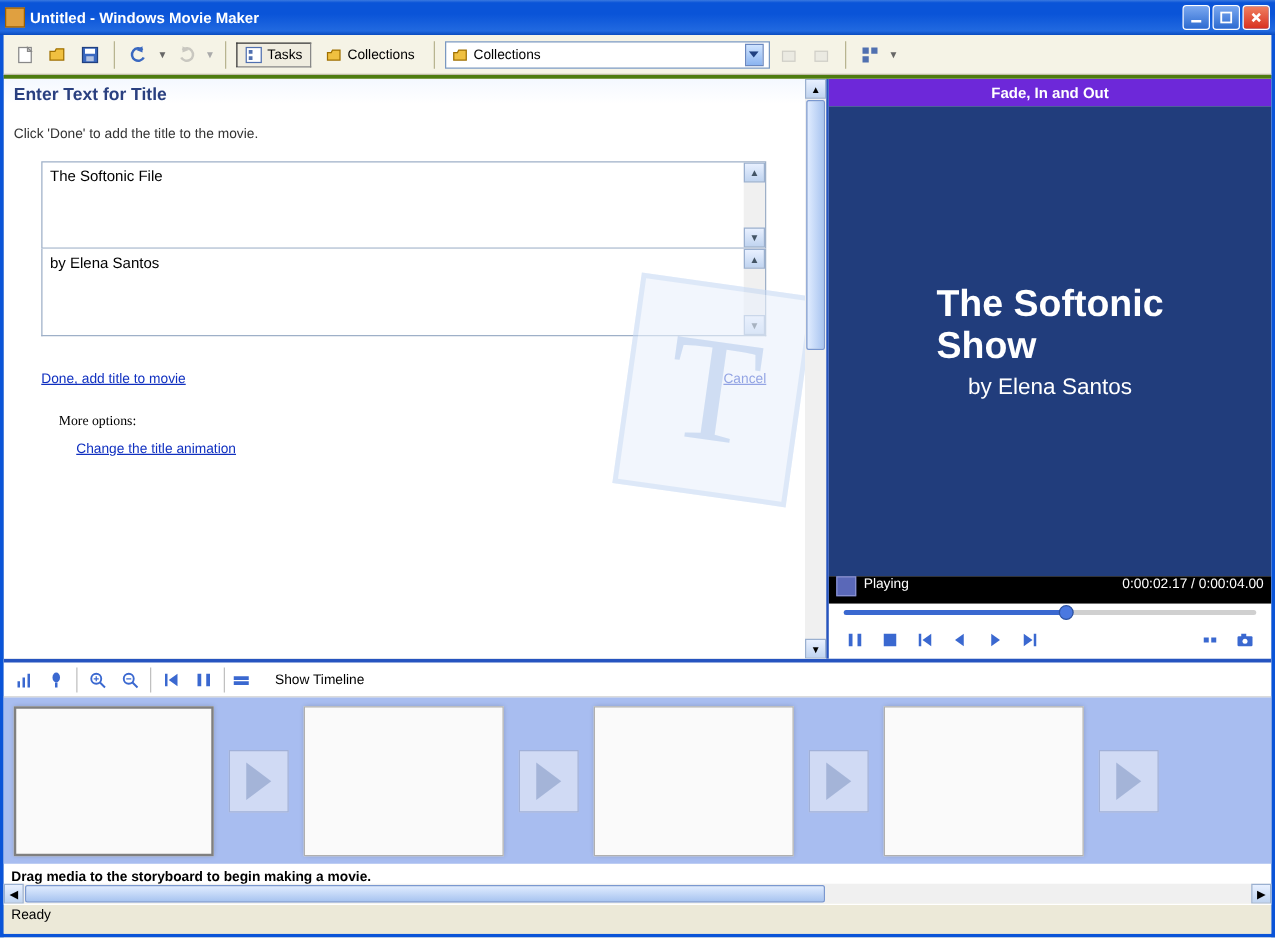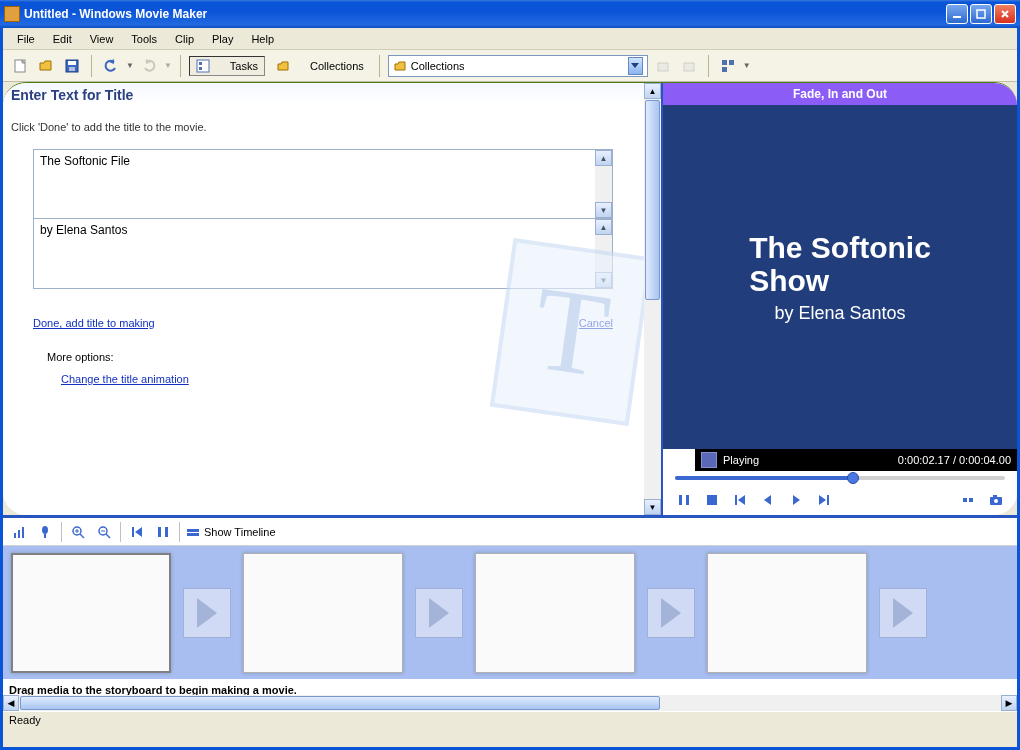--- a/index.html
+++ b/index.html
@@ -18,80 +18,80 @@
 .outer-frame { border-left: 3px solid #0a54d8; border-right: 3px solid #0a54d8; border-bottom: 3px solid #0a54d8; height: 722px; background: #ece9d8; display: flex; flex-direction: column; }
 
 
 .menubar { height: 22px; background: #ece9d8; display: flex; align-items: center; padding: 0 6px; gap: 2px; border-bottom: 1px solid #d0cdb8; }
 .menubar .menu-item { padding: 2px 8px; cursor: default; }
 
 
 .toolbar { height: 32px; background: #f5f3e6; border-bottom: 1px solid #c0bda8; display: flex; align-items: center; padding: 0 6px; gap: 4px; }
 .tb-btn { width: 22px; height: 22px; display: flex; align-items: center; justify-content: center; border: 1px solid transparent; }
 .tb-sep { width: 1px; height: 22px; background: #b8b490; margin: 0 4px; }
-.tb-labeled { display: flex; align-items: center; gap: 20px; padding: 2px 6px; border: 1px solid #b8b490; background: #fdfcf6; }
+.tb-labeled { display: flex; align-items: center; gap: 4px; padding: 2px 6px; border: 1px solid #b8b490; background: #fdfcf6; }
 .tb-labeled.active { border: 1px inset #888; background: #f0ede0; }
 .tb-combo { flex: 0 0 260px; height: 22px; border: 1px solid #7a98c0; background: #fff; display: flex; align-items: center; padding: 0 4px; }
 .tb-combo .arrow { margin-left: auto; width: 15px; height: 18px; background: linear-gradient(to bottom,#cfe4ff,#8bb4f0); border: 1px solid #6a88c0; display: flex; align-items: center; justify-content: center; }
 
 
-.main { flex: 1; display: flex; border-top: 1px solid #4d7c0f; overflow: hidden; border-radius: 23px; }
+.main { flex: 1; display: flex; border-top: 3px solid #4d7c0f; overflow: hidden; }
 
 
 .taskpane { width: 660px; background: linear-gradient(to bottom, #f4f8ff 0, #ffffff 20px); display: flex; flex-direction: column; border-right: 2px solid #2654c0; position: relative; overflow: hidden; }
 .taskpane-head { padding: 4px 8px; }
 .taskpane-title { font-size: 14px; font-weight: bold; color: #2a4080; }
 .taskpane-sub { color: #333; margin-top: 18px; }
 .taskpane-body { padding: 12px 30px; position: relative; }
 .title-input { width: 580px; height: 70px; border: 1px solid #9eb0c8; padding: 4px 6px; font-size: 12px; background: #fff; position: relative; }
 .title-input .scroll { position: absolute; right: 0; top: 0; width: 17px; height: 100%; background: #f0f0f0; display: flex; flex-direction: column; }
 .title-input .scroll .sb { flex: 0 0 16px; background: linear-gradient(to bottom,#e8f0ff,#c0d4f0); border: 1px solid #9ab0d0; display: flex; align-items: center; justify-content: center; font-size: 8px; color: #456; }
 .links-row { display: flex; justify-content: space-between; width: 580px; margin-top: 28px; }
 .link { color: #1030c0; text-decoration: underline; cursor: pointer; }
-.more-label { margin: 22px 0 10px 14px; }
+.more-label { margin: 22px 0 10px 14px; font-family: Liberation Serif, serif; }
 .watermark { position: absolute; right: 20px; bottom: -20px; width: 140px; height: 170px; border: 4px solid #c8daf4; background: #eaf1fc; transform: rotate(8deg); display: flex; align-items: center; justify-content: center; font-family: "Times New Roman", serif; font-size: 120px; color: #b0c8ec; opacity: .6; pointer-events: none; }
 .taskpane-scroll { position: absolute; right: 0; top: 0; width: 17px; height: 100%; background: #f0f0f0; display: flex; flex-direction: column; }
 .taskpane-scroll .sb { flex: 0 0 16px; background: linear-gradient(to bottom,#e8f0ff,#c0d4f0); border: 1px solid #9ab0d0; display:flex; align-items:center; justify-content:center; font-size:8px; }
 .taskpane-scroll .thumb { width: 15px; background: linear-gradient(to right,#e0ecff,#a8c4f0); border: 1px solid #7a98d0; margin: 1px; border-radius: 2px; }
 
 
 .preview { flex: 1; background: #fff; display: flex; flex-direction: column; }
-.preview-header { height: 22px; background: #8b5cf6; color: #fff; text-align: center; font-weight: bold; line-height: 22px; font-size: 12px; }
+.preview-header { height: 22px; background: #6d28d9; color: #fff; text-align: center; font-weight: bold; line-height: 22px; font-size: 12px; }
 .preview-screen { flex: 1; background: #213d7c; color: #fff; display: flex; flex-direction: column; align-items: center; justify-content: center; font-family: Arial, sans-serif; }
 .preview-title { font-size: 30px; font-weight: bold; line-height: 1.1; }
 .preview-sub { font-size: 18px; margin-top: 6px; }
-.preview-status { height: 22px; background: #000; color: #fff; display: flex; align-items: center; padding: 0 6px; font-size: 11px; margin-left: 32px; }
+.preview-status { height: 22px; background: #000; color: #fff; display: flex; align-items: flex-start; padding: 0 6px; font-size: 11px; }
 .preview-status .picon { width: 16px; height: 16px; background: #5a68b8; border: 1px solid #8890d0; margin-right: 6px; }
 .preview-status .time { margin-left: auto; }
 .seekbar { height: 14px; background: #fff; display: flex; align-items: center; padding: 0 12px; }
 .seek-track { flex: 1; height: 4px; background: #d0d0d0; border-radius: 2px; position: relative; }
 .seek-fill { position: absolute; left: 0; top: 0; height: 100%; width: 54%; background: #3a68d0; border-radius: 2px; }
 .seek-handle { position: absolute; left: 54%; top: -4px; width: 12px; height: 12px; background: #4a78e0; border-radius: 50%; border: 1px solid #2a50a0; transform: translateX(-50%); }
 .player-ctrl { height: 30px; background: #fff; display: flex; align-items: center; padding: 0 12px; gap: 10px; color: #3a68d0; }
 .player-ctrl .pbtn { width: 18px; height: 18px; display: flex; align-items: center; justify-content: center; font-size: 13px; cursor: pointer; }
 .player-ctrl .spacer { flex: 1; }
 
 
 .story { height: 196px; border-top: 3px solid #2654c0; background: #fff; display: flex; flex-direction: column; }
 .story-toolbar { height: 28px; display: flex; align-items: center; padding: 0 6px; gap: 6px; border-bottom: 1px solid #d0d0d0; }
 .st-btn { width: 20px; height: 20px; display: flex; align-items: center; justify-content: center; color: #3a68d0; background: #fff; }
 .st-sep { width: 1px; height: 20px; background: #c0c0c0; }
-.st-labeled { display: flex; align-items: center; gap: 4px; color: #000; }
+.st-labeled { display: flex; align-items: center; gap: 20px; color: #000; }
 .story-track { flex: 1; background: #a8bdf0; display: flex; align-items: center; padding: 0 8px; gap: 0; overflow: hidden; }
 .clip-slot { width: 160px; height: 120px; background: #fafafa; border: 1px solid #b0b0b0; box-shadow: 0 0 4px rgba(0,0,0,.2); flex-shrink: 0; }
 .clip-slot.first { border: 2px solid #808080; }
 .trans-slot { width: 48px; height: 50px; background: #d0daf4; border: 1px solid #a0b0d8; margin: 0 12px; display: flex; align-items: center; justify-content: center; flex-shrink: 0; }
 .trans-arrow { width: 0; height: 0; border-top: 15px solid transparent; border-bottom: 15px solid transparent; border-left: 20px solid #a4b4d8; }
 .story-hint { height: 16px; padding: 5px 6px; font-weight: bold; font-size: 11px; }
 .story-scroll { height: 16px; background: #f0f0f0; display: flex; }
 .story-scroll .sb { width: 16px; height: 16px; background: linear-gradient(to bottom,#e8f0ff,#c0d4f0); border: 1px solid #9ab0d0; display:flex; align-items:center; justify-content:center; font-size:9px; }
 .story-scroll .hthumb { height: 14px; background: linear-gradient(to bottom,#e0ecff,#a8c4f0); border: 1px solid #7a98d0; border-radius: 2px; margin: 1px; }
 
 
-.statusbar { height: 36px; background: #ece9d8; border-top: 1px solid #fff; padding: 2px 6px; font-size: 11px; }
+.statusbar { height: 24px; background: #ece9d8; border-top: 1px solid #fff; padding: 2px 6px; font-size: 11px; }
 
 svg { display: block; }
 </style>
 </head>
 <body>
 
 <div class="titlebar">
   <div class="icon-slot"></div>
   <div class="title">Untitled - Windows Movie Maker</div>
   <div class="win-buttons">
@@ -108,29 +108,20 @@
     <div class="win-btn win-close">
       <svg width="10" height="10">
           <path d="M2 2 L8 8 M8 2 L2 8" stroke="#fff" stroke-width="2"></path>
         </svg>
     </div>
   </div>
 </div>
 
 <div class="outer-frame">
 
-  <div class="menubar">
-    <div class="menu-item">File</div>
-    <div class="menu-item">Edit</div>
-    <div class="menu-item">View</div>
-    <div class="menu-item">Tools</div>
-    <div class="menu-item">Clip</div>
-    <div class="menu-item">Play</div>
-    <div class="menu-item">Help</div>
-  </div>
 
   <div class="toolbar">
     <div class="tb-btn">
       <svg width="16" height="16">
           <rect x="3" y="2" width="10" height="12" fill="#fff" stroke="#888"></rect>
           <path d="M10 2 L13 5 L10 5 Z" fill="#ddd" stroke="#888"></path>
         </svg>
     </div>
     <div class="tb-btn">
       <svg width="16" height="16">
@@ -225,21 +216,21 @@
         </div>
         <div class="title-input" style="border-top:none;">
           <span>by Elena Santos</span>
           <div class="scroll">
             <div class="sb">▲</div>
             <div style="flex:1;"></div>
             <div class="sb">▼</div>
           </div>
         </div>
         <div class="links-row">
-          <span class="link">Done, add title to making</span>
+          <span class="link">Done, add title to movie</span>
           <span class="link">Cancel</span>
         </div>
         <div class="more-label">More options:</div>
         <div style="margin-left:28px;"><span class="link">Change the title animation</span></div>
         <div class="watermark">T</div>
       </div>
       <div class="taskpane-scroll">
         <div class="sb">▲</div>
         <div class="thumb" style="height:200px;"></div>
         <div style="flex:1;"></div>

